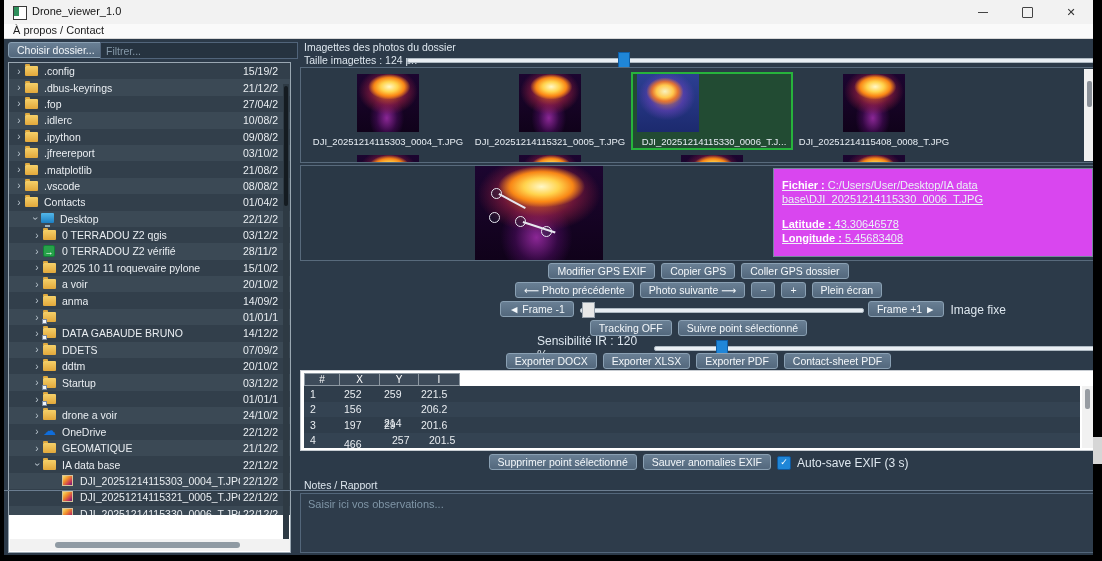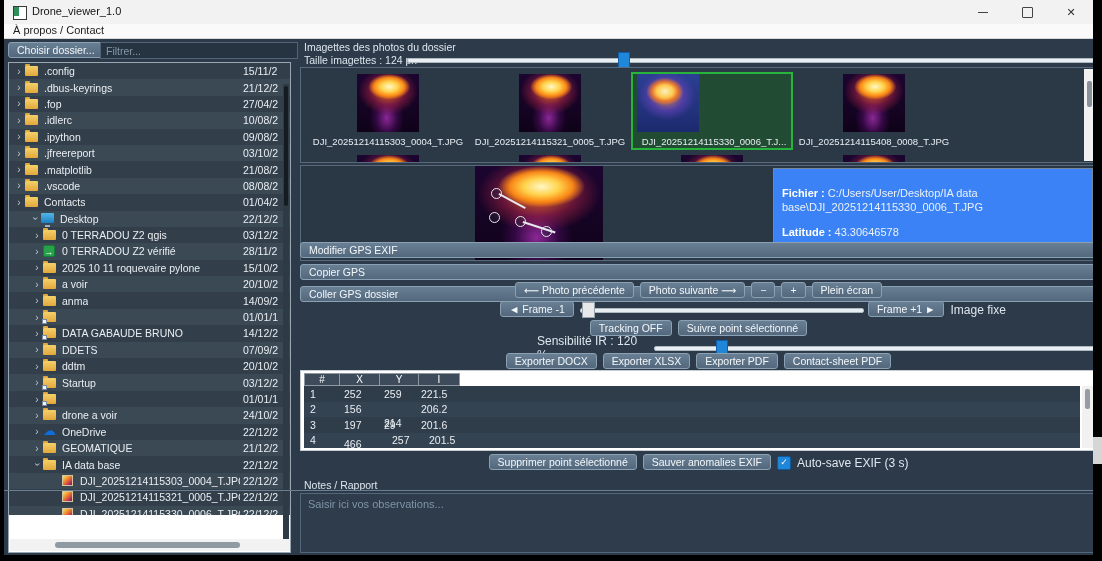--- a/index.html
+++ b/index.html
@@ -70,22 +70,22 @@
      radial-gradient(ellipse 46% 42% at 48% 38%, rgba(250,150,60,.8), rgba(120,70,200,.5) 60%, rgba(0,0,0,0) 100%),
      linear-gradient(#2c3f93,#1c2a6e);}
   .thumblabel{margin-top:4px;font-size:9.5px;color:#e8eef4;white-space:nowrap;}
   .thumbcell.sel .thumblabel{align-self:center;}
   .strip-vscroll{position:absolute;right:1px;top:1px;width:11px;height:92px;background:#f1f1f1;}
   .strip-vscroll .vthumb{position:absolute;left:3px;top:12px;width:5px;height:26px;background:#8a9098;border-radius:2px;}
   .viewer{position:absolute;left:296px;top:126px;width:797px;height:96px;background:#2a3846;border:1px solid #586a7c;box-sizing:border-box;}
   .mainimg{position:absolute;left:174px;top:0px;width:128px;height:94px;}
   .marker{position:absolute;width:9px;height:9px;border:1.5px solid #e8e8f0;border-radius:50%;background:rgba(40,40,60,.35);}
   .mline{position:absolute;height:1.5px;background:#e8e8f0;transform-origin:0 50%;}
-  .gpsbox{position:absolute;left:472px;top:2px;width:320px;height:89px;background:#3b82f6;border:1px solid #75889b;box-sizing:border-box;
-    padding:17px 8px;font-size:11px;color:#eaf1f7;line-height:1.3;}
+  .gpsbox{position:absolute;left:472px;top:2px;width:320px;height:89px;background:#d946ef;border:1px solid #75889b;box-sizing:border-box;
+    padding:9px 8px;font-size:11px;color:#eaf1f7;line-height:1.3;text-decoration:underline;}
   .gpsbox b{color:#ffffff;}
   .ctlrow{position:absolute;left:296px;width:797px;height:17px;display:flex;justify-content:center;gap:6px;}
   .lblinline{font-size:12px;color:#dde6ee;align-self:center;}
   
   .pttable{position:absolute;left:296px;top:331px;width:797px;height:81px;background:#ffffff;border:1px solid #c7ccd2;box-sizing:border-box;}
   .pthead{position:absolute;left:3px;top:2px;height:13px;display:flex;}
   .pth{background:#3d4b5a;border:1px solid #8d98a2;margin-right:-1px;color:#fff;font-size:10px;text-align:center;line-height:12px;}
   .ptbody{position:absolute;left:3px;top:15px;width:776px;height:62px;}
   .ptr{height:15.5px;display:flex;align-items:center;color:#e9edf1;font-size:10.5px;}
   .ptr:nth-child(odd){background:#2f3d4b;}
@@ -129,21 +129,21 @@
 
     <button class="btn choose-btn">Choisir dossier...</button>
     <input class="filter-input" placeholder="Filtrer..." style="">
 
     <div class="tree">
       <div class="tree-body">
           <div class="trow" style="padding-left: 4px;">
             <span class="expander">›</span>
             <span class="ic folder-icon"></span>
             <span class="tname">.config</span>
-            <span class="tdate">15/11/2</span>
+            <span class="tdate">15/19/2</span>
           </div>
           <div class="trow alt" style="padding-left: 4px;">
             <span class="expander">›</span>
             <span class="ic folder-icon"></span>
             <span class="tname">.dbus-keyrings</span>
             <span class="tdate">21/12/2</span>
           </div>
           <div class="trow" style="padding-left: 4px;">
             <span class="expander">›</span>
             <span class="ic folder-icon"></span>
@@ -370,21 +370,21 @@
         <span class="mline" style="left:48px;top:55px;width:34px;transform:rotate(18deg);"></span>
       </div>
       <div class="gpsbox">
         <div><b>Fichier :</b> <span>C:/Users/User/Desktop/IA data base\DJI_20251214115330_0006_T.JPG</span></div>
         <div style="height:10px;"></div>
         <div><b>Latitude :</b> <span>43.30646578</span></div>
         <div><b>Longitude :</b> <span>5.45683408</span></div>
       </div>
     </div>
 
-    <div class="ctlrow" style="top:224px;flex-direction:column;">
+    <div class="ctlrow" style="top:224px;">
       <button class="btn">Modifier GPS EXIF</button>
       <button class="btn">Copier GPS</button>
       <button class="btn">Coller GPS dossier</button>
     </div>
     <div class="ctlrow" style="top:243px;">
       <button class="btn">⟵  Photo précédente</button>
       <button class="btn">Photo suivante  ⟶</button>
       <button class="btn">−</button>
       <button class="btn">+</button>
       <button class="btn">Plein écran</button>

